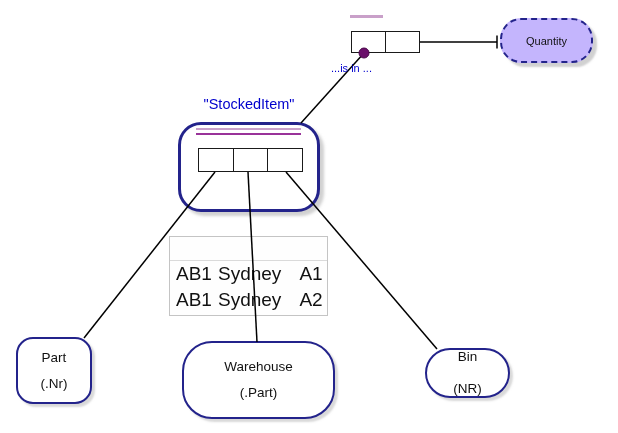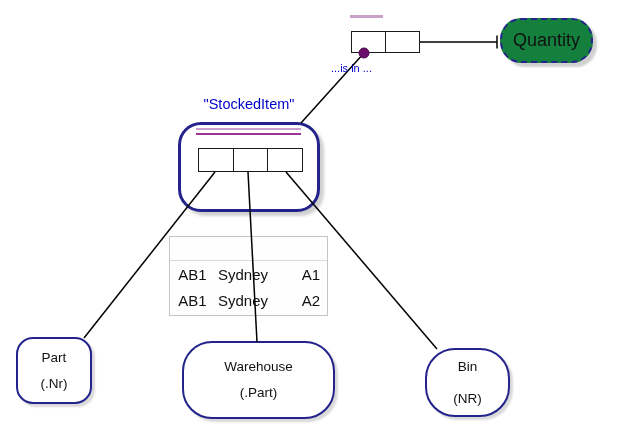--- a/index.html
+++ b/index.html
@@ -36,41 +36,41 @@
     border:1.5px solid #1a1a1a;z-index:3;
   }
   .rolegroup .role{box-sizing:border-box;flex:1;}
   .rolegroup .role + .role{border-left:1.5px solid #1a1a1a;}
   #stocked-roles{left:198px;top:148px;width:105px;height:24px;}
   #topfact-roles{left:351px;top:31px;width:69px;height:22px;}
 
   
   #quantity{
     position:absolute;left:500px;top:18px;width:93px;height:45px;box-sizing:border-box;
-    background:#15803d;border:2.5px dashed #23238B;border-radius:21px;z-index:3;
+    background:#c4b5fd;border:2.5px dashed #23238B;border-radius:21px;z-index:3;
     display:flex;align-items:center;justify-content:center;
-    color:#111;font-size:18px;
+    color:#111;font-size:11px;
     box-shadow:4px 4px 2px rgba(178,178,178,.6);
   }
 
   
   .blue-label{position:absolute;color:#0000CD;z-index:5;white-space:nowrap;}
   #stocked-label{left:178px;top:96px;width:142px;text-align:center;font-size:14.5px;}
   #reading-label{left:331px;top:62px;font-size:11px;}
 
   
   #part{left:16px;top:337px;width:76px;height:67px;border-radius:17px;}
   #warehouse{left:182px;top:341px;width:153px;height:78px;border-radius:30px;}
-  #bin{left:425px;top:348px;width:85px;height:69px;border-radius:30px;gap:6px;}
+  #bin{left:425px;top:348px;width:85px;height:50px;border-radius:30px;gap:6px;}
 
   
   #fact-table{
     position:absolute;left:169px;top:236px;width:159px;height:80px;box-sizing:border-box;
     background:#fefefe;border:1px solid #c4c4c4;z-index:1;
-    font-size:15px;color:#111;
+    font-size:19px;color:#111;
   }
   #fact-table .thead{height:23px;border-bottom:1px solid #dadada;}
   #fact-table .trow{display:flex;align-items:center;height:26px;}
   #fact-table .c1{width:33px;margin-left:6px;text-align:center;}
   #fact-table .c2{width:66px;margin-left:9px;text-align:left;}
   #fact-table .c3{width:26px;margin-left:14px;text-align:center;}
 </style>
 </head>
 <body>
 

